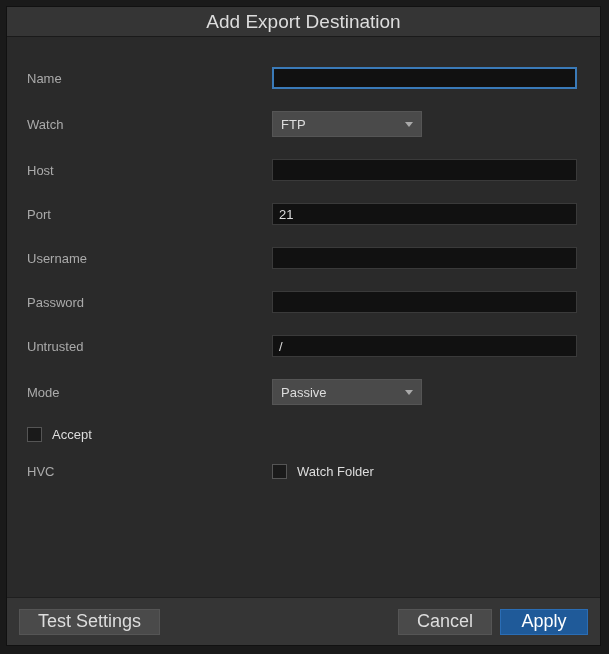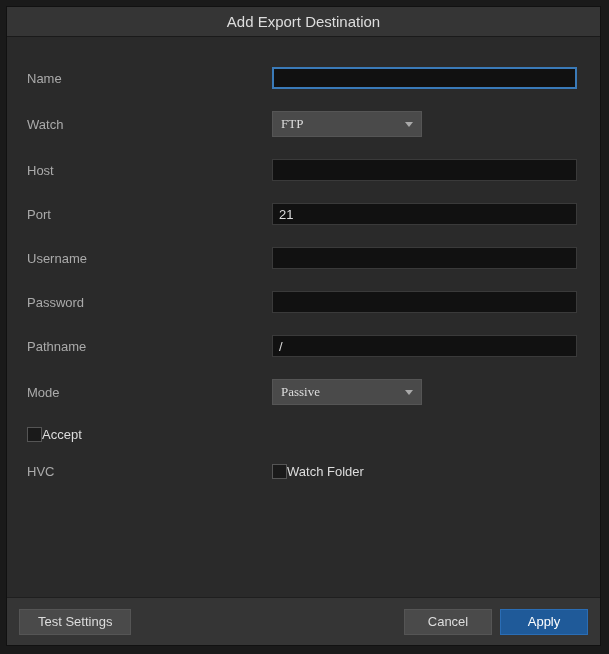--- a/index.html
+++ b/index.html
@@ -22,21 +22,21 @@
       margin: 6px;
       background: #2a2a2a;
       border: 1px solid #111;
       display: flex;
       flex-direction: column;
     }
     .titlebar {
       height: 30px;
       background: #353535;
       color: #ddd;
-      font-size: 15px;
+      font-size: 19px;
       display: flex;
       align-items: center;
       justify-content: center;
       border-bottom: 1px solid #1a1a1a;
     }
     .form-area {
       flex: 1;
       padding: 30px 20px 10px 20px;
     }
     .form-row {
@@ -70,35 +70,35 @@
       position: relative;
       width: 150px;
       height: 26px;
       background: #4a4a4a;
       border: 1px solid #555;
       display: flex;
       align-items: center;
       padding: 0 8px;
       color: #ddd;
       cursor: pointer;
-      font-family: Liberation Serif, serif;
     }
     .select-wrap .value {
       flex: 1;
     }
     .select-wrap .caret {
       width: 0;
       height: 0;
       border-left: 4px solid transparent;
       border-right: 4px solid transparent;
       border-top: 5px solid #aaa;
     }
     .checkbox-wrap {
       display: flex;
       align-items: center;
+      gap: 10px;
     }
     .checkbox {
       width: 15px;
       height: 15px;
       background: #1a1a1a;
       border: 1px solid #555;
       cursor: pointer;
     }
     .checkbox-label {
       color: #ddd;
@@ -114,21 +114,21 @@
     }
     .footer-spacer {
       flex: 1;
     }
     .btn {
       height: 26px;
       padding: 0 18px;
       background: #4a4a4a;
       border: 1px solid #555;
       color: #ddd;
-      font-size: 13px;
+      font-size: 18px;
       font-family: inherit;
       cursor: pointer;
       margin-left: 8px;
       min-width: 88px;
       text-align: center;
       display: inline-flex;
       align-items: center;
       justify-content: center;
     }
     .btn.primary {
@@ -176,21 +176,21 @@
       <div class="form-label">Username</div>
       <input class="text-input" type="text" value="" style="">
     </div>
 
     <div class="form-row">
       <div class="form-label">Password</div>
       <input class="text-input" type="password" value="" style="">
     </div>
 
     <div class="form-row">
-      <div class="form-label">Pathname</div>
+      <div class="form-label">Untrusted</div>
       <input class="text-input" type="text" value="/" style="">
     </div>
 
     <div class="form-row">
       <div class="form-label">Mode</div>
       <div class="select-wrap">
         <span class="value">Passive</span>
         <span class="caret"></span>
       </div>
     </div>

